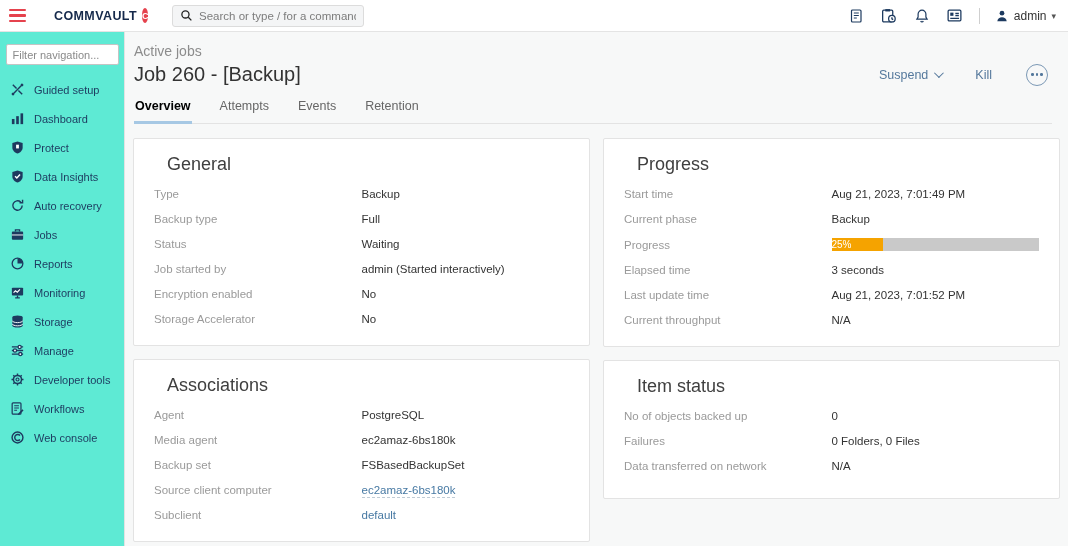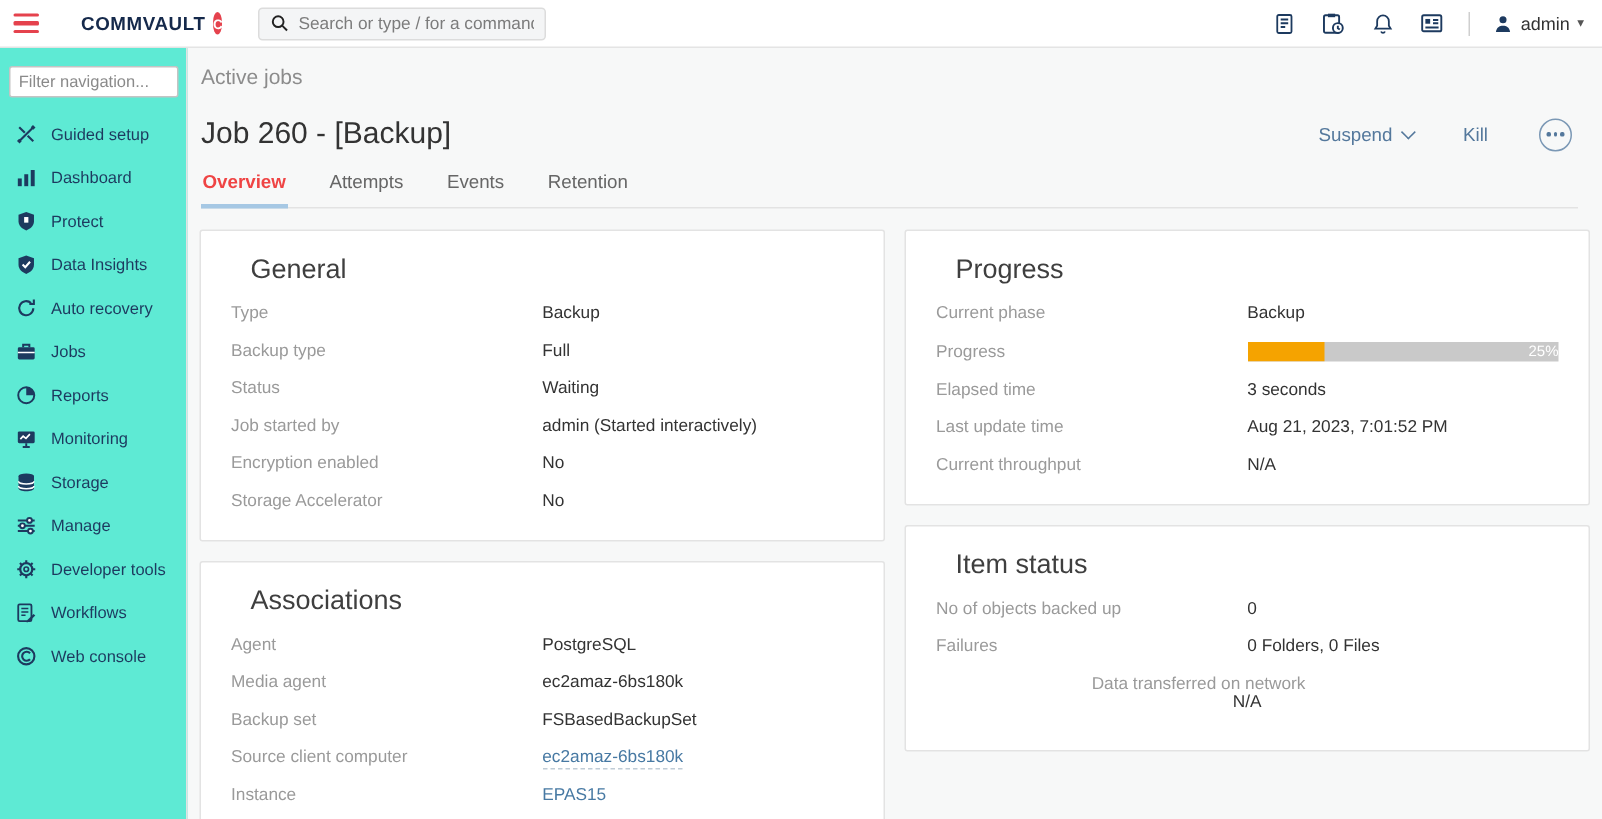--- a/index.html
+++ b/index.html
@@ -51,56 +51,56 @@
   .nav-item {
     height: 29px; display: flex; align-items: center; gap: 9px; padding-left: 10px;
     cursor: pointer; white-space: nowrap;
   }
   .nav-icon { width: 15px; height: 15px; flex: none; display: flex; align-items: center; }
   .nav-label { font-size: 11px; font-weight: normal; color: #1d3a5f; text-align: right; }
   .main { flex: 1; overflow: hidden; }
   
   .page-head { padding: 11px 16px 0 9px; }
   .breadcrumb { font-size: 14px; color: #8c8c8c; cursor: pointer; }
-  .title-row { display: flex; align-items: center; margin-top: 19px; }
+  .title-row { display: flex; align-items: center; margin-top: 4px; }
   .page-title { font-size: 20px; font-weight: 400; color: #333; }
   .title-actions { margin-left: auto; display: flex; align-items: center; gap: 34px; padding-right: 4px; }
   .action-link { color: #54789c; font-size: 12.5px; cursor: pointer; display: flex; align-items: center; gap: 6px; }
   .chev {
     width: 7px; height: 7px; border-right: 1.6px solid #54789c; border-bottom: 1.6px solid #54789c;
     transform: rotate(45deg) translateY(-2px); display: inline-block;
   }
   .more-btn {
     width: 22px; height: 22px; border: 1px solid #7b98b5; border-radius: 50%;
     display: flex; align-items: center; justify-content: center; cursor: pointer; background: transparent;
   }
   .more-btn .dots { display: flex; gap: 2px; }
   .more-btn .dots i { width: 2.5px; height: 2.5px; border-radius: 50%; background: #54789c; }
   
   .tabs { display: flex; margin: 13px 16px 0 9px; border-bottom: 1px solid #e3e3e3; }
   .tab {
     font-size: 12.5px; color: #666; padding: 0 1px 8px; margin-right: 27px;
     cursor: pointer; border-bottom: 3px solid transparent; margin-bottom: -1px;
   }
-  .tab.active { color: #ef4444; font-weight: bold; border-bottom-color: #a6c8e4; }
+  .tab.active { color: #000000; font-weight: bold; border-bottom-color: #a6c8e4; }
   
   .content { padding: 14px 8px 8px; display: flex; gap: 13px; }
   .col { flex: 1; display: flex; flex-direction: column; gap: 13px; }
   .card { background: #fff; border: 1px solid #e3e3e3; border-radius: 2px; padding: 15px 20px 20px; }
   .card-title { font-size: 18px; font-weight: 400; color: #3f3f3f; margin-bottom: 4px; margin-left: 13px; }
   .drow { display: flex; align-items: center; margin-top: 13px; }
   .dlabel { width: 50%; font-size: 11.5px; color: #9a9a9a; flex: none; }
   .dvalue { flex: 1; font-size: 11.5px; color: #333; }
   .dvalue.link { color: #4779a3; cursor: pointer; }
   .dvalue .dotted { border-bottom: 1px dashed #c0ccd6; padding-bottom: 1px; }
   
   .pbar { position: relative; width: 100%; height: 13px; background: #c9c9c9; overflow: hidden; }
   .pfill { position: absolute; left: 0; top: 0; bottom: 0; background: #f5a300; }
   .ptext {
-    position: absolute; inset: 0; text-align: right; line-height: 13px;
+    position: absolute; inset: 0; text-align: left; line-height: 13px;
     font-size: 10px; color: #fff;
   }
   svg { display: block; }
 </style>
 </head>
 <body>
 
 <div class="topbar">
   <div class="hamburger">
       <span></span>
@@ -368,34 +368,34 @@
             </div>
           <div class="drow">
               <span class="dlabel">Backup set</span>
               <span class="dvalue">FSBasedBackupSet</span>
             </div>
           <div class="drow">
               <span class="dlabel">Source client computer</span>
               <span class="dvalue link"><span class="dotted">ec2amaz-6bs180k</span></span>
             </div>
           <div class="drow">
-              <span class="dlabel">Instance</span>
-              <span class="dvalue link">EPAS15</span>
-            </div>
-          <div class="drow">
               <span class="dlabel">Subclient</span>
               <span class="dvalue link">default</span>
             </div>
 
         </div>
       </div>
 
       <div class="col">
         <div class="card">
           <div class="card-title">Progress</div>
+          <div class="drow">
+              <span class="dlabel">Start time</span>
+              <span class="dvalue">Aug 21, 2023, 7:01:49 PM</span>
+            </div>
           <div class="drow">
               <span class="dlabel">Current phase</span>
               <span class="dvalue">Backup</span>
             </div>
           <div class="drow">
             <span class="dlabel">Progress</span>
             <span class="dvalue">
               <span class="pbar" style="display:block;">
                 <span class="pfill" style="width: 25%;"></span>
                 <span class="ptext">25%</span>
@@ -419,21 +419,21 @@
         <div class="card" style="align-self:stretch;">
           <div class="card-title">Item status</div>
           <div class="drow">
               <span class="dlabel">No of objects backed up</span>
               <span class="dvalue">0</span>
             </div>
           <div class="drow">
               <span class="dlabel">Failures</span>
               <span class="dvalue">0 Folders, 0 Files</span>
             </div>
-          <div class="drow" style="margin-bottom:6px;flex-direction:column;">
+          <div class="drow" style="margin-bottom:6px;">
               <span class="dlabel">Data transferred on network</span>
               <span class="dvalue">N/A</span>
             </div>
         </div>
       </div>
     </div>
   </div>
 </div>
 
 </body></html>

